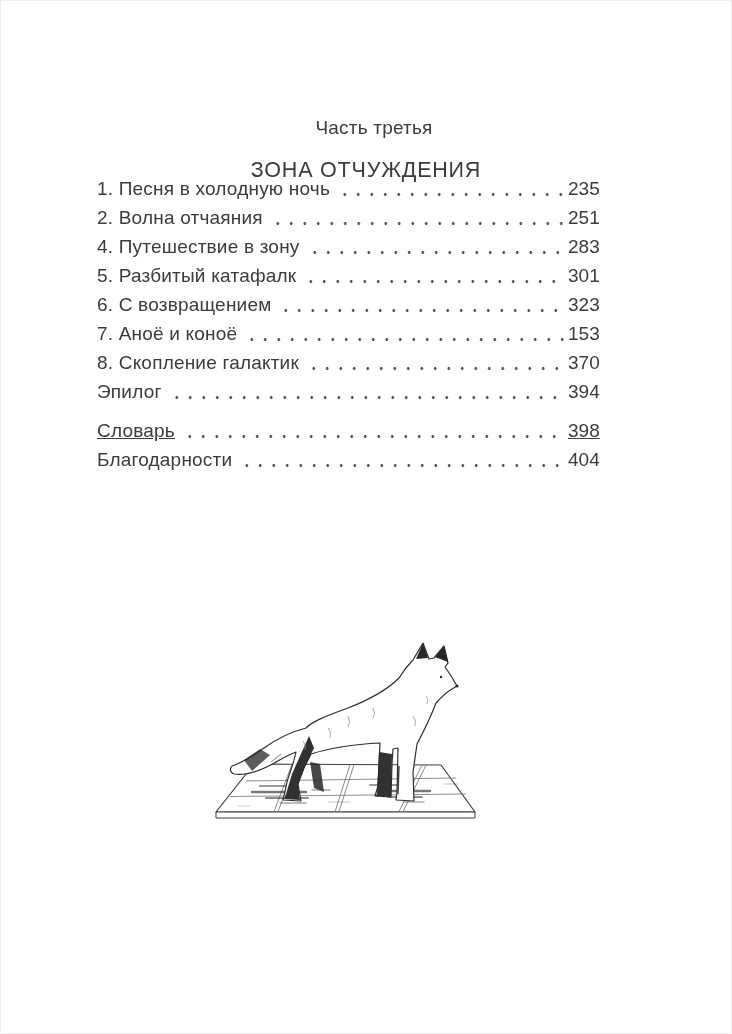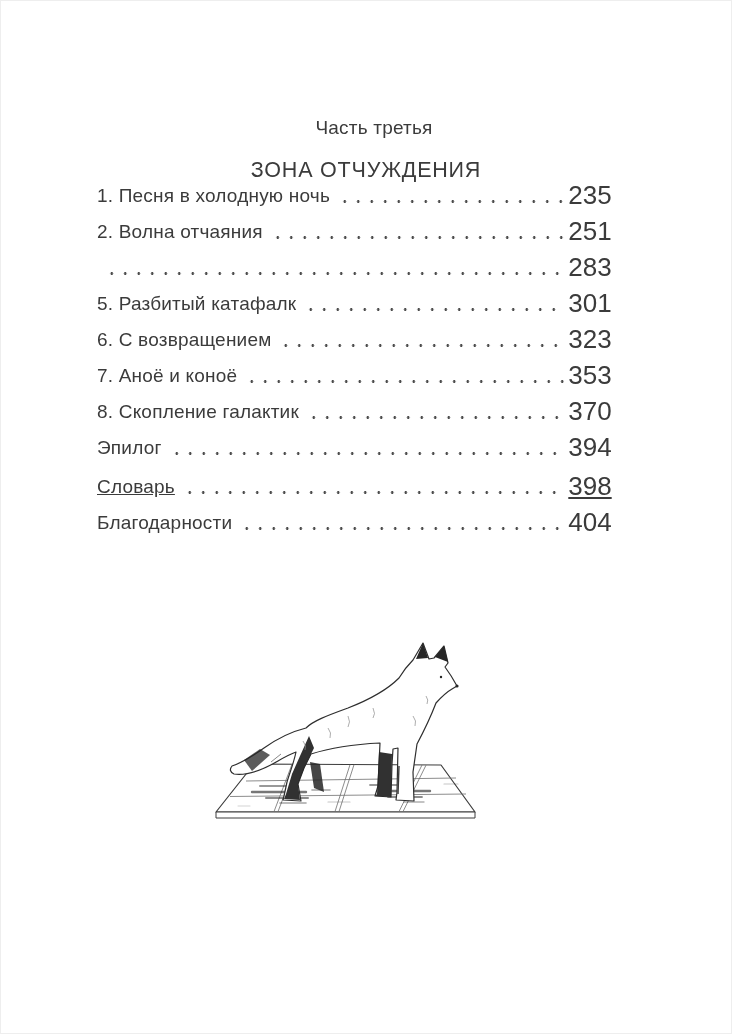--- a/index.html
+++ b/index.html
@@ -11,31 +11,31 @@
     font-family:"Liberation Sans","DejaVu Sans",sans-serif;
     color:#3b3b3b;
     overflow:hidden;
   }
   
   .toc-header{position:absolute;top:116px;left:0;width:100%;text-align:center;}
   .part-label{font-size:19px;line-height:23px;font-weight:500;letter-spacing:.2px;margin-left:16px;}
   .part-title{font-size:21.5px;line-height:27px;font-weight:500;letter-spacing:.8px;margin-top:18px;}
   
   .toc{position:absolute;left:97px;top:174px;width:515px;}
-  .toc-row{display:flex;align-items:stretch;height:29px;margin-top:7px;}
+  .toc-row{display:flex;align-items:stretch;height:29px;}
   .toc-row.gap-before{margin-top:10px;text-decoration:underline;}
   .toc-label{font-size:19px;line-height:29px;white-space:nowrap;letter-spacing:.2px;}
   .toc-leader{
     flex:1 1 auto;
     margin:0 4px 0 8px;
     background-image:radial-gradient(circle at 6.75px 20.5px,#4c4c4c 1.15px,rgba(0,0,0,0) 1.6px);
     background-size:13.5px 29px;
     background-repeat:repeat-x;
   }
-  .toc-page{font-size:26px;line-height:29px;min-width:44px;text-align:center;}
+  .toc-page{font-size:19px;line-height:29px;min-width:44px;text-align:left;}
   
   .figure{position:absolute;left:208px;top:616px;width:294px;height:232px;margin:0;}
   .figure svg{display:block;width:294px;height:232px;}
 </style>
 </head>
 <body>
 
 <div class="page">
 
   <header class="toc-header">
@@ -48,37 +48,38 @@
       <span class="toc-label">1. Песня в холодную ночь</span>
       <span class="toc-leader"></span>
       <span class="toc-page">235</span>
     </div>
       <div class="toc-row">
       <span class="toc-label">2. Волна отчаяния</span>
       <span class="toc-leader"></span>
       <span class="toc-page">251</span>
     </div>
       <div class="toc-row">
+      <span class="toc-label">4. Путешествие в зону</span>
       <span class="toc-leader"></span>
       <span class="toc-page">283</span>
     </div>
       <div class="toc-row">
       <span class="toc-label">5. Разбитый катафалк</span>
       <span class="toc-leader"></span>
       <span class="toc-page">301</span>
     </div>
       <div class="toc-row">
       <span class="toc-label">6. С возвращением</span>
       <span class="toc-leader"></span>
       <span class="toc-page">323</span>
     </div>
       <div class="toc-row">
       <span class="toc-label">7. Аноё и коноё</span>
       <span class="toc-leader"></span>
-      <span class="toc-page">353</span>
+      <span class="toc-page">153</span>
     </div>
       <div class="toc-row">
       <span class="toc-label">8. Скопление галактик</span>
       <span class="toc-leader"></span>
       <span class="toc-page">370</span>
     </div>
       <div class="toc-row">
       <span class="toc-label">Эпилог</span>
       <span class="toc-leader"></span>
       <span class="toc-page">394</span>

